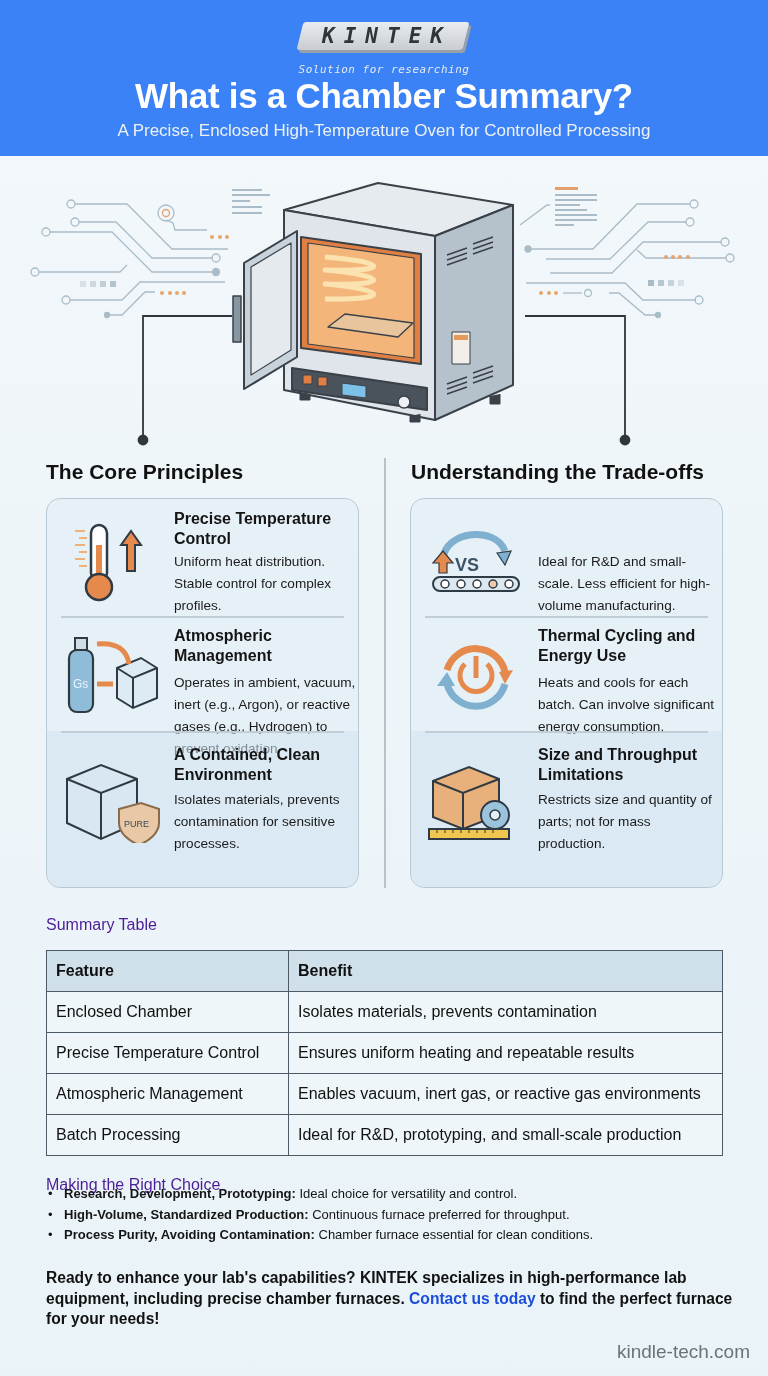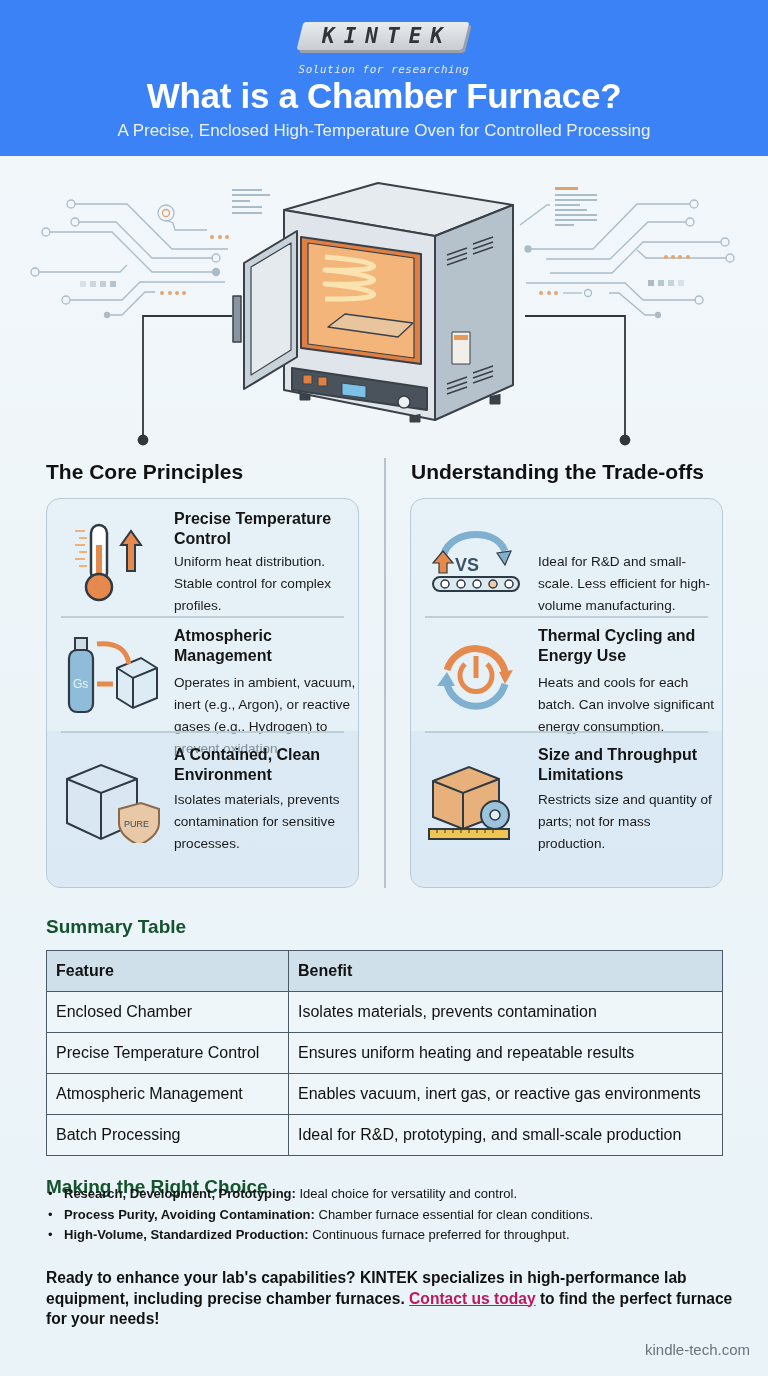--- a/index.html
+++ b/index.html
@@ -74,21 +74,21 @@
   }
   .card-row .h {
     position: absolute; left: 127px; top: 10px; width: 182px;
     font-size: 16px; font-weight: bold; line-height: 20px; color: #151515;
   }
   .card-row .p {
     position: absolute; left: 127px; width: 182px;
     font-size: 13.6px; line-height: 22px; color: #1b1b1b;
   }
 
-  .section-title { position: absolute; font-size: 19px; font-weight: bold; color: #14532d; }
+  .section-title { position: absolute; font-size: 16px; font-weight: normal; color: #4c1d95; }
 
   table.summary {
     position: absolute; left: 46px; top: 950px; width: 677px;
     border-collapse: collapse; font-size: 16px;
   }
   table.summary th, table.summary td {
     border: 1.5px solid #4c5a66; height: 23px; padding: 11px 9px; text-align: left;
   }
   table.summary th { background: #cfe0ea; font-weight: bold; }
   table.summary td { background: rgba(240, 246, 250, 0.7); }
@@ -96,35 +96,35 @@
 
   .bullets { position: absolute; left: 48px; top: 1184px; width: 700px; list-style: none; }
   .bullets li { font-size: 13px; line-height: 20.5px; color: #151515; white-space: nowrap; }
   .bullets li .dot { display: inline-block; width: 16px; }
   .bullets li b { font-weight: bold; }
 
   .cta {
     position: absolute; left: 46px; top: 1268px; width: 690px;
     font-size: 15.6px; line-height: 20.5px; font-weight: bold; color: #121212;
   }
-  .cta a { color: #be185d; text-decoration: underline; }
+  .cta a { color: #1d4ed8; }
   .footer-url {
-    position: absolute; right: 18px; top: 1341px; font-size: 15px; color: #6b737a;
+    position: absolute; right: 18px; top: 1341px; font-size: 19px; color: #6b737a;
   }
 </style>
 </head>
 <body>
 
 <div class="header">
   <div class="logo-wrap">
     <div class="logo-box"></div>
     <div class="logo-text">KINTEK</div>
     <div class="logo-tag">Solution for researching</div>
   </div>
-  <div class="title">What is a Chamber Furnace?</div>
+  <div class="title">What is a Chamber Summary?</div>
   <div class="subtitle">A Precise, Enclosed High-Temperature Oven for Controlled Processing</div>
 </div>
 
 <div class="hero">
   <svg width="768" height="300" viewBox="0 156 768 300">
 
     <g stroke="#a9bcc8" stroke-width="1.3" fill="none">
       <circle cx="71" cy="204" r="4"></circle>
         <path d="M75 204 H127 L172 249 H228"></path>
       <circle cx="75" cy="222" r="4"></circle>
@@ -348,21 +348,21 @@
     <tr>
       <td>Batch Processing</td>
       <td>Ideal for R&amp;D, prototyping, and small-scale production</td>
     </tr>
   </tbody>
 </table>
 
 <div class="section-title" style="left:46px; top:1148px;margin-top:28px;">Making the Right Choice</div>
 <ul class="bullets">
   <li><span class="dot">•</span><b>Research, Development, Prototyping:</b><span> Ideal choice for versatility and control.</span></li>
+  <li><span class="dot">•</span><b>High-Volume, Standardized Production:</b><span> Continuous furnace preferred for throughput.</span></li>
   <li><span class="dot">•</span><b>Process Purity, Avoiding Contamination:</b><span> Chamber furnace essential for clean conditions.</span></li>
-  <li><span class="dot">•</span><b>High-Volume, Standardized Production:</b><span> Continuous furnace preferred for throughput.</span></li>
 </ul>
 
 <div class="cta">
   <span>Ready to enhance your lab's capabilities? KINTEK specializes in high-performance lab equipment, including precise chamber furnaces. </span><a>Contact us today</a><span> to find the perfect furnace for your needs!</span>
 </div>
 
 <div class="footer-url">kindle-tech.com</div>
 
 </body></html>

